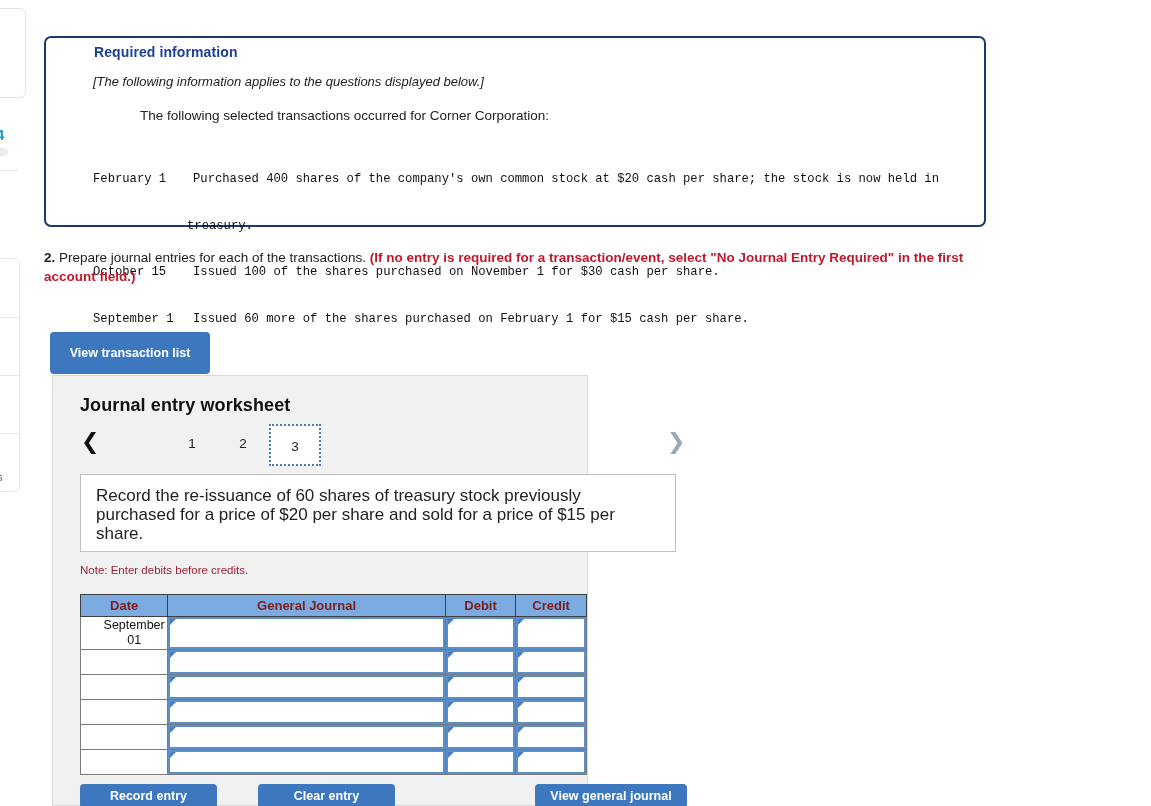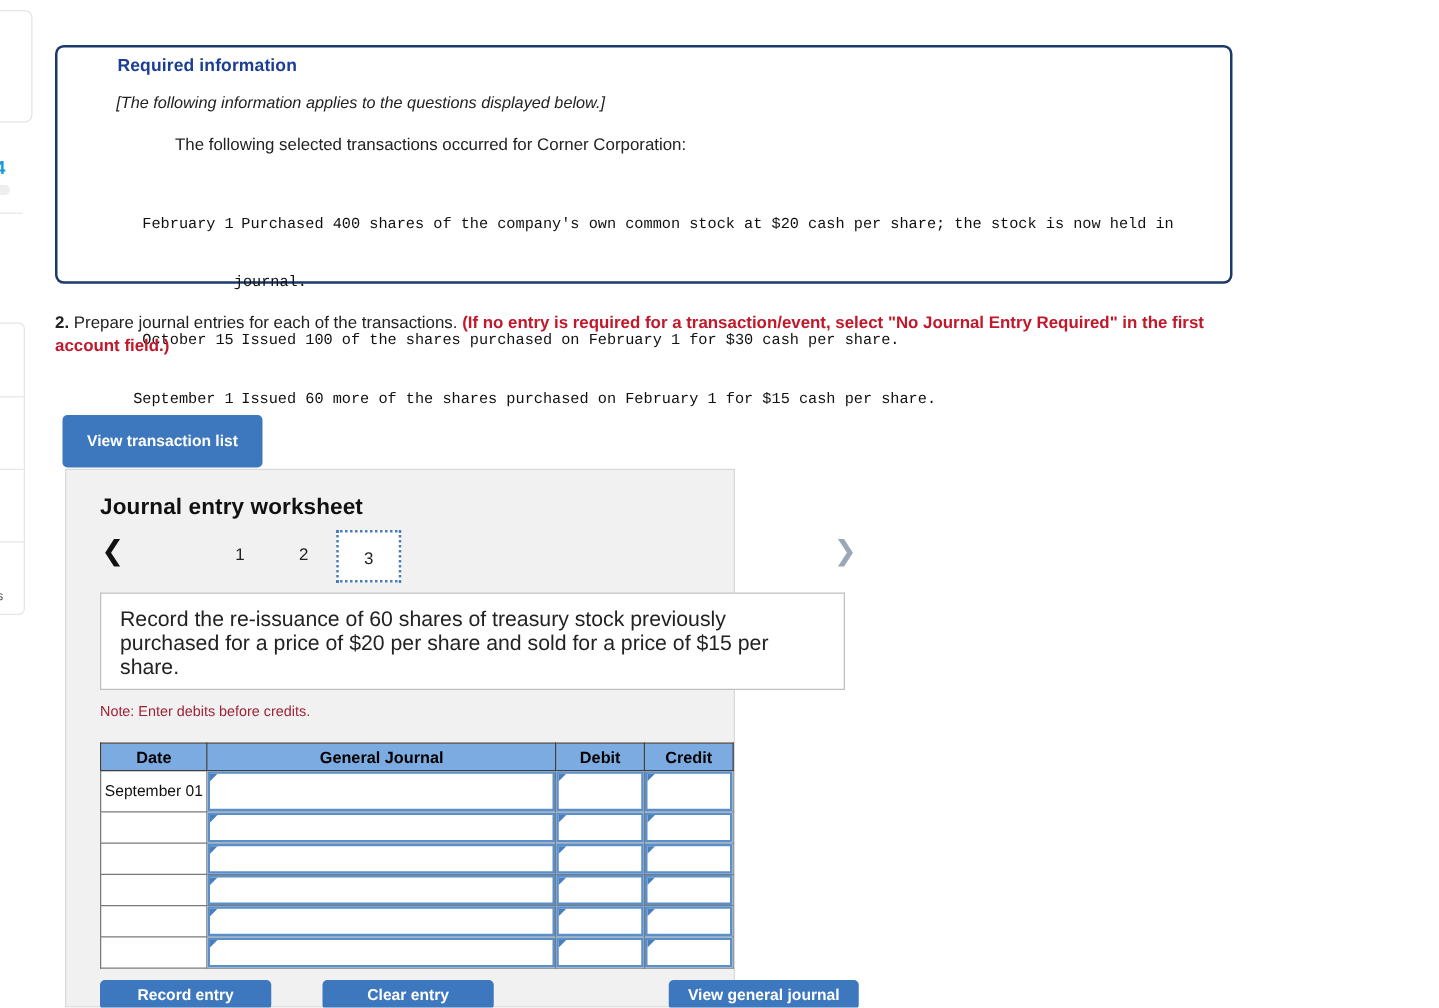--- a/index.html
+++ b/index.html
@@ -62,21 +62,21 @@
   .req-lead {
     position: absolute; left: 47px; top: 70px; font-size: 13.5px; color: #222222; margin-left: 47px;
   }
   .txn-block {
     position: absolute; left: 47px; top: 103px; width: 860px;
     font-family: "Liberation Mono", monospace; font-size: 12.2px;
     line-height: 15.5px; color: #111111; white-space: pre;
   }
   .txn-row { display: block; }
   .txn-date {
-    display: inline-block; width: 94px; text-align: right; padding-right: 6px;
+    display: inline-block; width: 94px; padding-right: 6px;
   }
   .txn-cont { display: inline-block; width: 94px; }
 
   
   .q-wrap {
     position: absolute; left: 44px; top: 249px; width: 930px;
     font-size: 13.5px; line-height: 18.5px; color: #222222;
   }
   .q-num { font-weight: bold; }
   .q-red { color: #c0192b; font-weight: bold; }
@@ -131,36 +131,36 @@
     position: absolute; left: 27px; top: 188px; font-size: 11.5px; color: #9d2235;
   }
 
   
   .jtable {
     position: absolute; left: 27px; top: 218px; border-collapse: collapse;
     table-layout: fixed; background: #ffffff;
   }
   .jtable th {
     background: #7babe0; border: 1px solid #3f3f3f; font-size: 13px;
-    font-weight: bold; color: #000000; height: 21px; padding: 0;
+    font-weight: bold; color: #7f1d1d; height: 21px; padding: 0;
     text-align: center;
   }
   .jtable td {
     border: 1px solid #7a7a7a; padding: 0; height: 24px; vertical-align: middle;
     background: #ffffff;
   }
   .col-date { width: 88px; }
   .col-gj   { width: 307px; }
   .col-deb  { width: 75px; }
   .col-cre  { width: 75px; }
   .date-cell {
     text-align: center; font-size: 12.5px; line-height: 15px; color: #111111;
     padding: 1px 2px;
   }
-  .row-tall td { height: 32px; }
+  .row-tall td { height: 32px; padding-left: 20px; }
   
   .ddcell { padding: 0 !important; }
   .ddfield {
     position: relative; width: 100%; height: 100%; box-sizing: border-box;
     border: 2px solid #5b8fc9; background: #ffffff;
   }
   .ddfield::before {
     content: ""; position: absolute; left: 0; top: 0;
     border-left: 6px solid #4a7fbd; border-bottom: 6px solid transparent;
   }
@@ -185,22 +185,22 @@
   </div>
   <div class="lc-text">es</div>
 </div>
 
 <div class="req-panel">
   <div class="req-title">Required information</div>
   <div class="req-italic">[The following information applies to the questions displayed below.]</div>
   <div class="req-lead">The following selected transactions occurred for Corner Corporation:</div>
   <div class="txn-block">
     <span class="txn-row"><span class="txn-date">February 1</span><span>Purchased 400 shares of the company's own common stock at $20 cash per share; the stock is now held in</span></span>
-    <span class="txn-row"><span class="txn-cont"></span><span>journal.</span></span>
-    <span class="txn-row"><span class="txn-date">October 15</span><span>Issued 100 of the shares purchased on February 1 for $30 cash per share.</span></span>
+    <span class="txn-row"><span class="txn-cont"></span><span>treasury.</span></span>
+    <span class="txn-row"><span class="txn-date">October 15</span><span>Issued 100 of the shares purchased on November 1 for $30 cash per share.</span></span>
     <span class="txn-row"><span class="txn-date">September 1</span><span>Issued 60 more of the shares purchased on February 1 for $15 cash per share.</span></span>
   </div>
 </div>
 
 <div class="q-wrap">
   <span class="q-num">2.</span>
   <span>Prepare journal entries for each of the transactions.</span>
   <span class="q-red">(If no entry is required for a transaction/event, select "No Journal Entry Required" in the first account field.)</span>
 </div>
 

